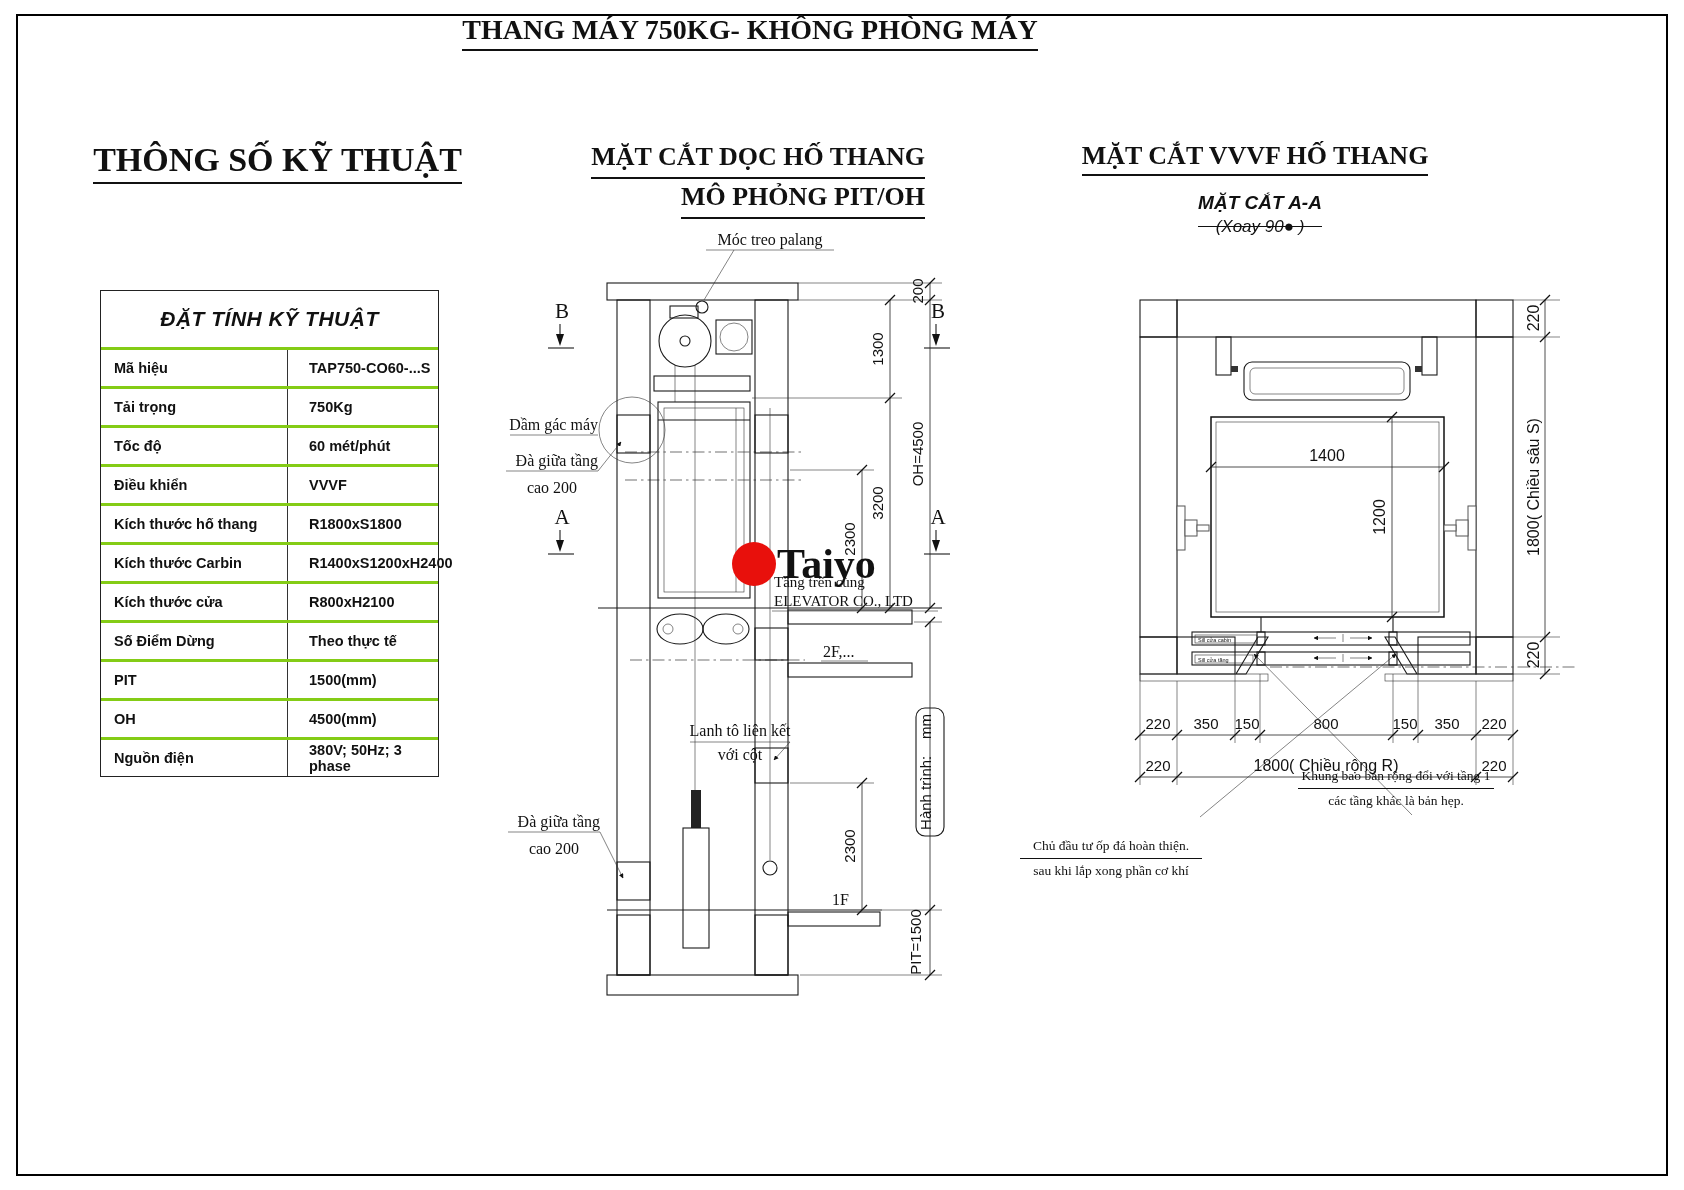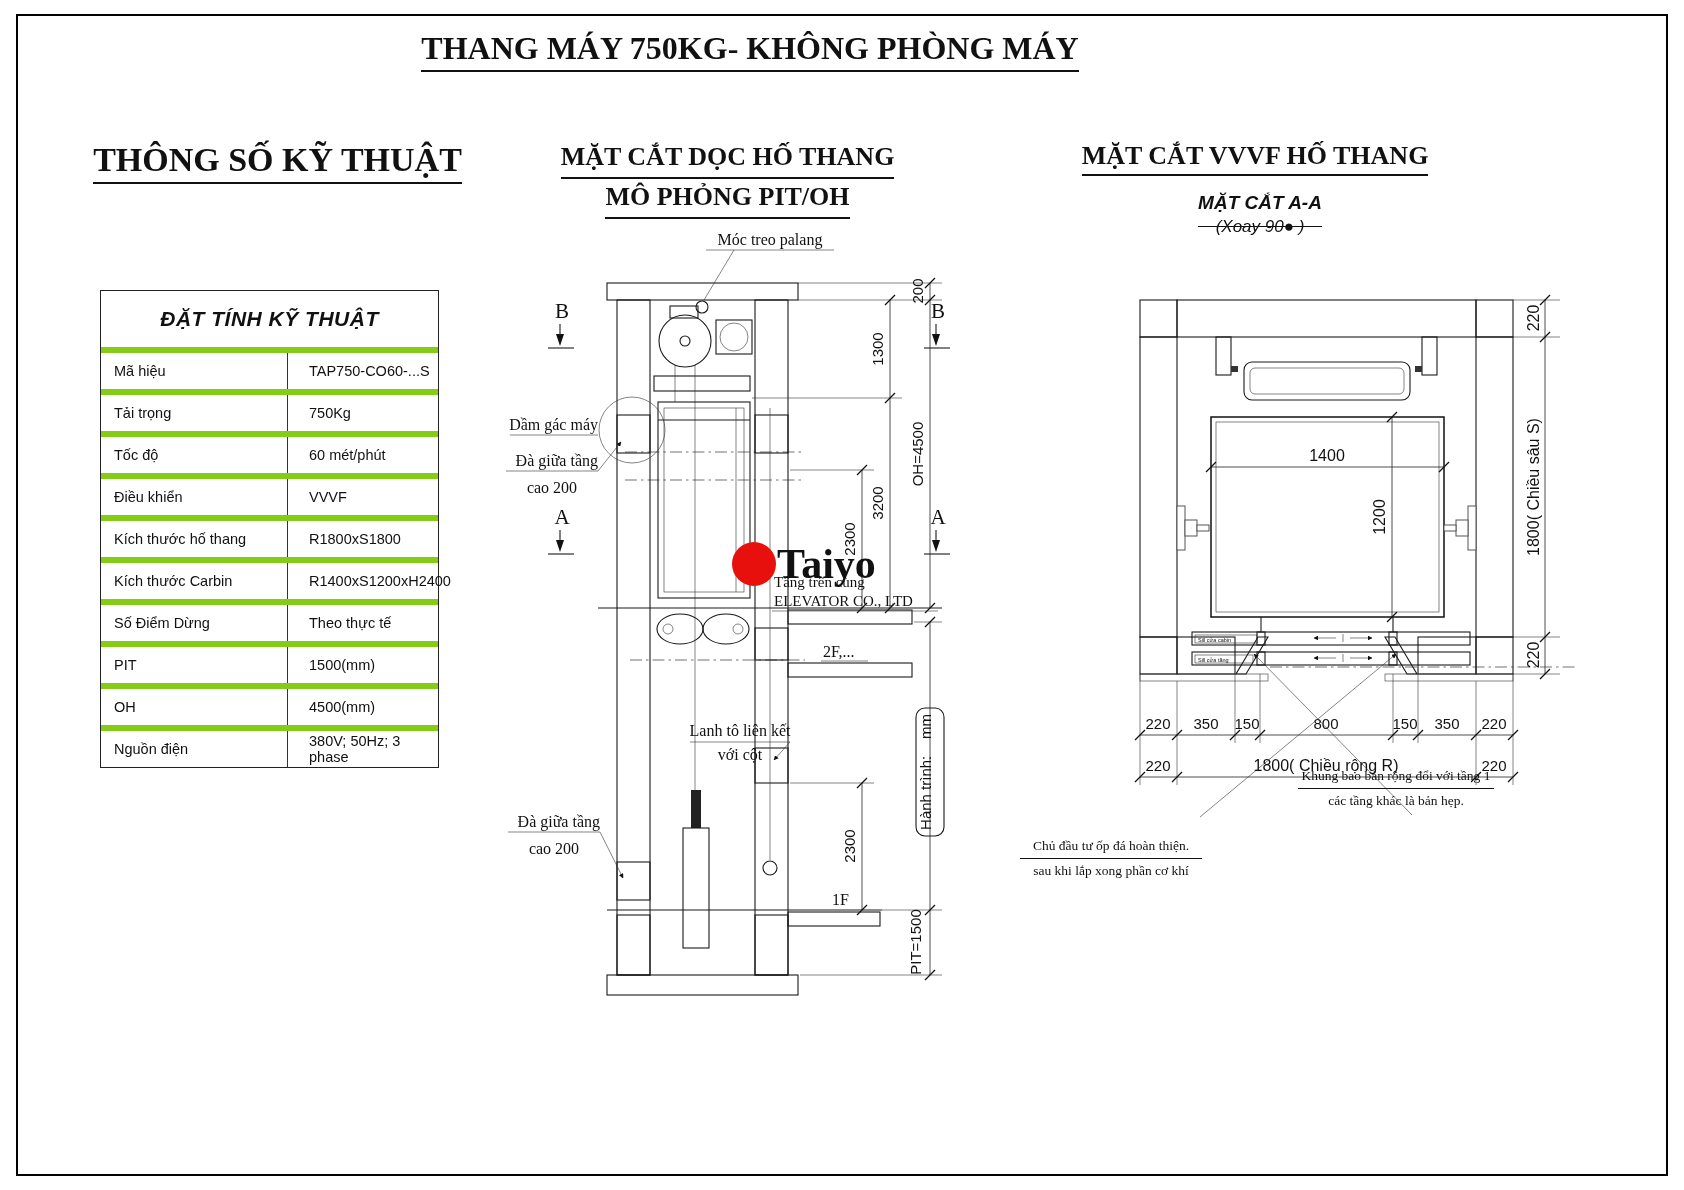--- a/index.html
+++ b/index.html
@@ -1,31 +1,31 @@
 <!DOCTYPE html>
 <html><head>
 <meta charset="utf-8">
 <style>
   html,body{margin:0;padding:0;background:#fff;}
   body{width:1684px;height:1190px;position:relative;font-family:"Liberation Serif","DejaVu Serif",serif;color:#111;}
   .frame{position:absolute;left:16px;top:14px;right:16px;bottom:14px;border:2.5px solid #000;}
   .abs{position:absolute;}
   .hd{font-weight:bold;text-align:center;}
   .hd span{display:inline-block;border-bottom:2px solid #111;padding-bottom:3px;}
-  .title{left:300px;top:30px;width:900px;font-size:32px;}
+  .title{left:300px;top:14px;width:900px;font-size:28px;}
   .h-left{left:90px;top:141px;width:375px;font-size:34px;font-family:Liberation Serif, serif;}
-  .h-mid{left:530px;top:139px;width:395px;font-size:26px;line-height:1.35;}
+  .h-mid{left:530px;top:139px;width:395px;font-size:26px;line-height:1.35;text-align:right;}
   .h-right{left:1055px;top:141px;width:400px;font-size:26px;}
   .sub1{left:1060px;top:192px;width:400px;text-align:center;font-size:19px;font-style:italic;font-weight:bold;font-family:"Liberation Sans","DejaVu Sans",sans-serif;}
   .sub1 span{display:inline-block;border-bottom:1.6px solid #111;padding-bottom:12px;}
   .sub2{left:1060px;top:217px;width:400px;text-align:center;font-size:17px;font-style:italic;font-family:"Liberation Sans","DejaVu Sans",sans-serif;}
   
   .spec{left:100px;top:290px;width:337px;border:1.4px solid #222;background:#fff;font-family:"Liberation Sans","DejaVu Sans",sans-serif;}
   .spec .tt{height:56px;display:flex;align-items:center;justify-content:center;font-size:21px;font-weight:bold;font-style:italic;letter-spacing:.5px;}
-  .spec .row{display:grid;grid-template-columns:187px 1fr;height:36px;border-top:6px solid #84cc16;}
+  .spec .row{display:grid;grid-template-columns:187px 1fr;height:36px;border-top:3px solid #84cc16;font-weight:bold;}
   .spec .row div{display:flex;align-items:center;font-size:14.5px;}
   .spec .row .l{padding-left:13px;border-right:1px solid #333;}
   .spec .row .v{padding-left:21px;}
   
   .note{font-size:13.5px;text-align:center;line-height:1.5;}
   .note .u{border-bottom:1px solid #111;padding-bottom:2px;display:block;font-family:Liberation Serif, serif;}
   .note .b{display:block;padding-top:2px;}
   
   .ln{stroke:#1a1a1a;stroke-width:1.1;fill:none}
   .thk{stroke:#111;stroke-width:1.5;fill:none}
@@ -101,20 +101,24 @@
     </div>
   <div class="row">
       <div class="l">Kích thước hố thang</div>
       <div class="v">R1800xS1800</div>
     </div>
   <div class="row">
       <div class="l">Kích thước Carbin</div>
       <div class="v">R1400xS1200xH2400</div>
     </div>
   <div class="row">
+      <div class="l">Kích thước cửa</div>
+      <div class="v">R800xH2100</div>
+    </div>
+  <div class="row">
       <div class="l">Số Điểm Dừng</div>
       <div class="v">Theo thực tế</div>
     </div>
   <div class="row">
       <div class="l">PIT</div>
       <div class="v">1500(mm)</div>
     </div>
   <div class="row">
       <div class="l">OH</div>
       <div class="v">4500(mm)</div>

